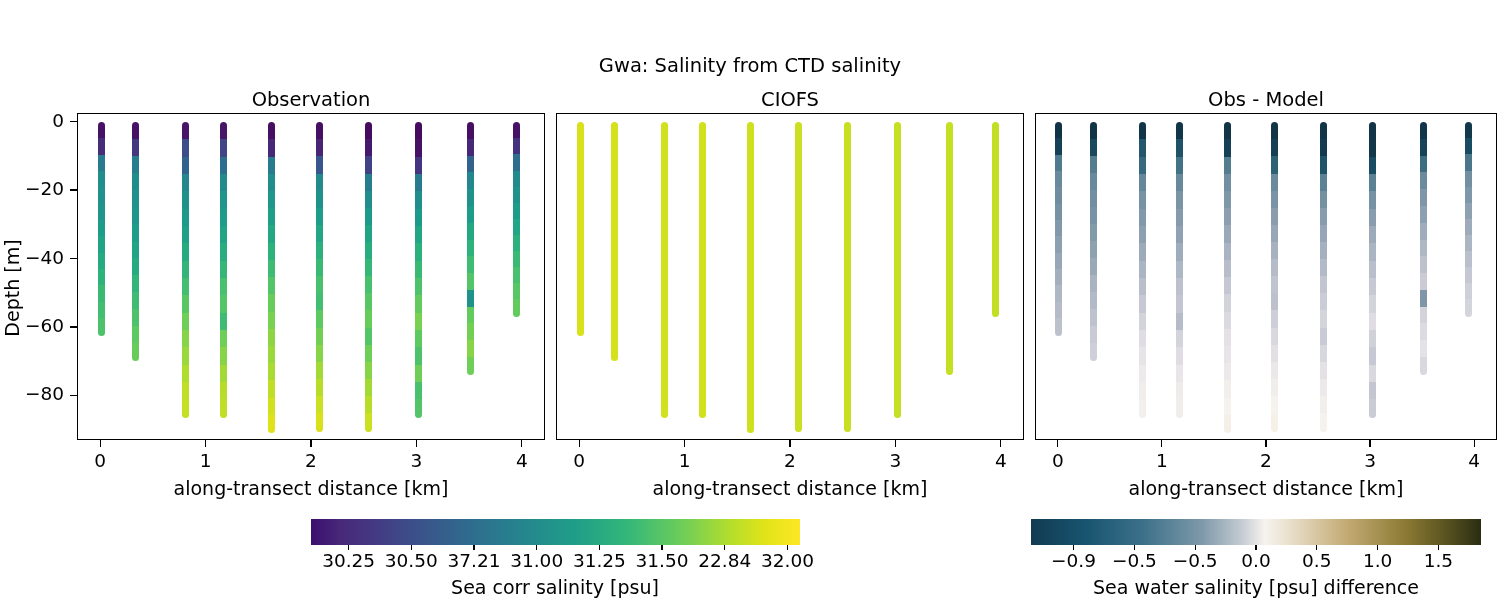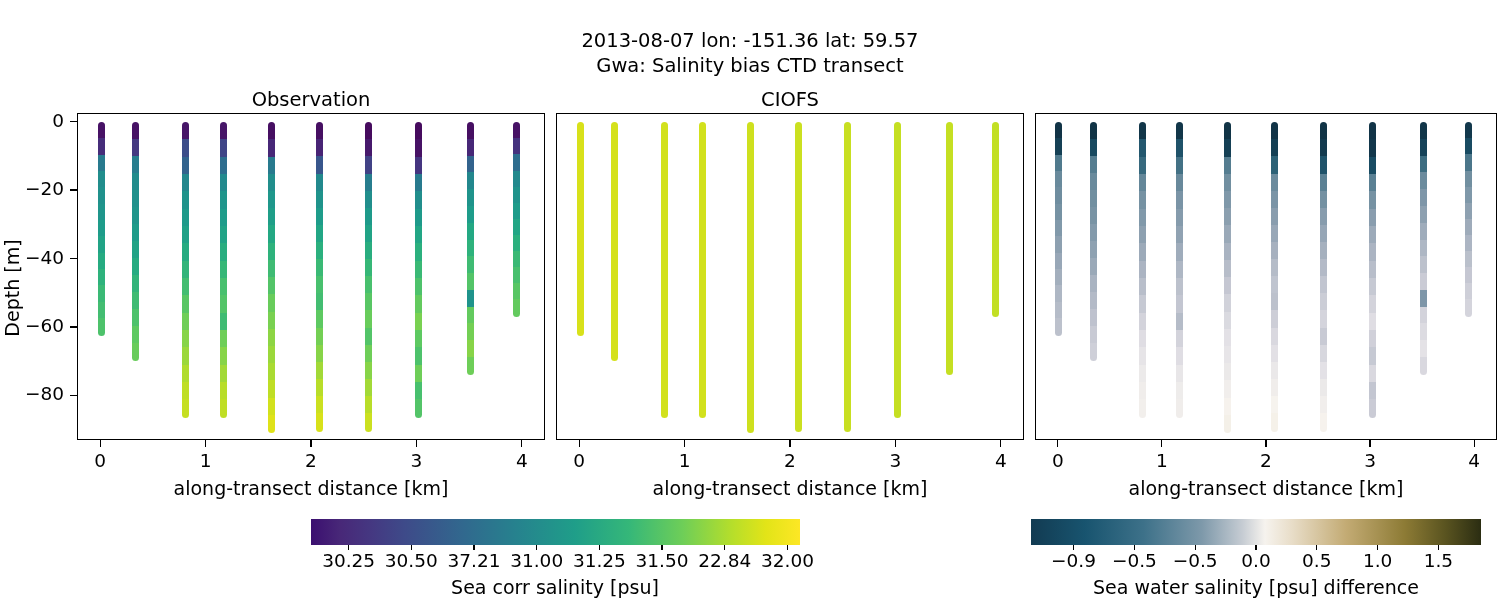--- a/index.html
+++ b/index.html
@@ -56,25 +56,25 @@
   .cbtlabel{position:absolute;top:550px;width:84px;margin-left:-42px;text-align:center;font-size:18.5px;}
   .cblabel{position:absolute;top:576px;font-size:19px;text-align:center;}
   #cblabel-sal{left:270px;width:570px;}
   #cblabel-diff{left:1000px;width:512px;}
 </style>
 </head>
 <body>
 
 <div id="stage">
 
-  <div class="ttl" id="title-line2">2013-08-07 lon: -151.36 lat: 59.57</div>
-  <div class="ttl" id="title-line3">Gwa: Salinity bias CTD transect</div>
+  <div class="ttl" id="title-line3">Gwa: Salinity from CTD salinity</div>
 
   <div class="panel-title" id="title-obs">Observation</div>
   <div class="panel-title" id="title-model">CIOFS</div>
+  <div class="panel-title" id="title-diff">Obs - Model</div>
 
   <div id="ylabel">Depth [m]</div>
   <div id="y-axis-ticks">
       <div class="ytick" style="top: 120.96px;"></div>
       <div class="ytlabel" style="top: 109.56px;">0</div>
       <div class="ytick" style="top: 189.442px;"></div>
       <div class="ytlabel" style="top: 178.042px;">−20</div>
       <div class="ytick" style="top: 257.924px;"></div>
       <div class="ytlabel" style="top: 246.524px;">−40</div>
       <div class="ytick" style="top: 326.405px;"></div>

